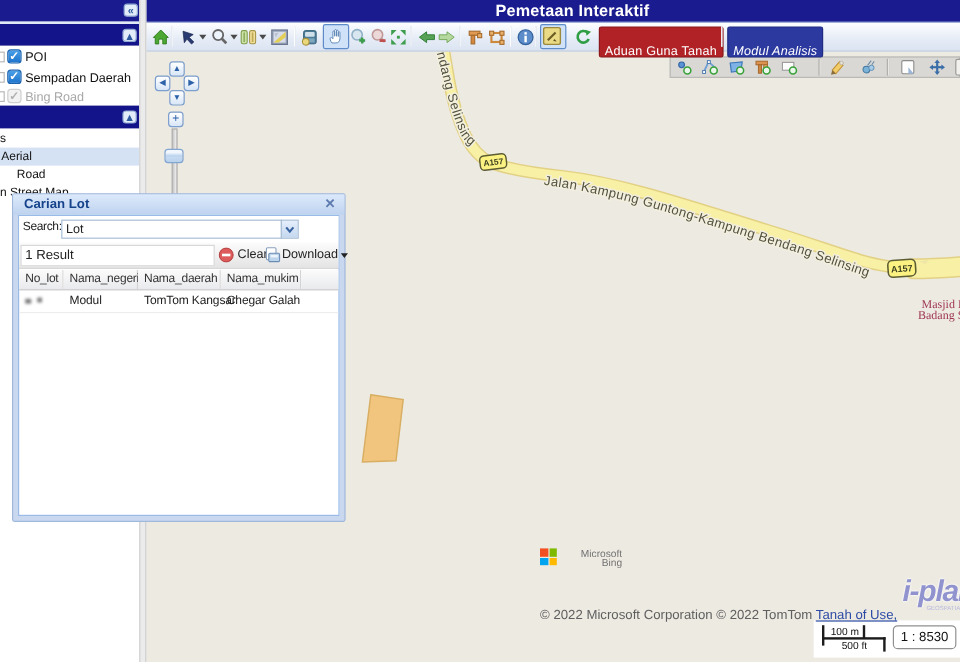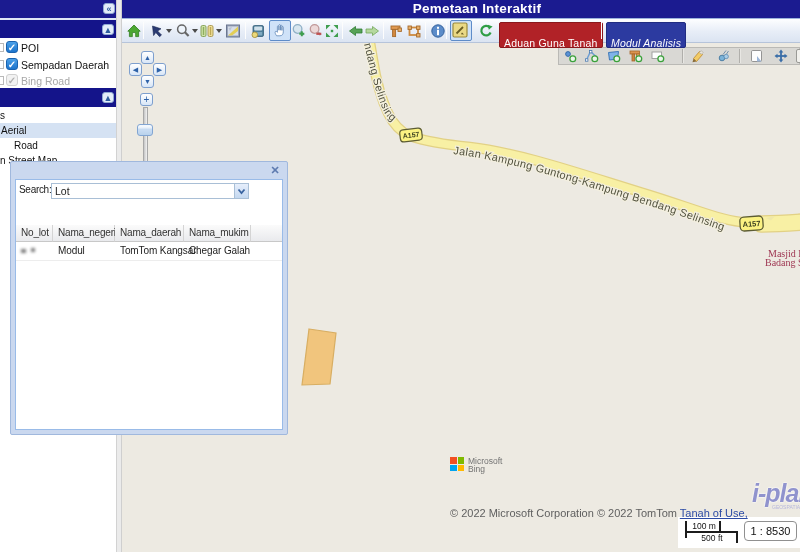--- a/index.html
+++ b/index.html
@@ -72,22 +72,22 @@
     color:#2e62a8; text-align:center; }
   .navb span { font-size:7px; line-height:12px; display:block; }
   #zslider { left:21px; top:64px; width:5px; height:97px;
     background:linear-gradient(to right,#c6c6c6,#f2f2f2); border:1px solid #a8a8a8; }
   #zhandle { left:15px; top:81px; width:16px; height:12px; border-radius:3px;
     background:linear-gradient(#f2f7fd 20%,#c7dbf2 45%,#9fc0e4 50%,#c7dbf2 55%,#b9d2ec); border:1px solid #82a5d2; }
 
   
   #mslogo { left:328px; top:414px; }
   #mssquares div { position:absolute; width:6.5px; height:6.5px; }
-  #mstext { position:absolute; left:18px; top:0px; color:#737373; font-size:8.5px;
-    line-height:8px; }
+  #mstext { position:absolute; left:34px; top:0px; color:#737373; font-size:8.5px;
+    line-height:8px;text-align:right; }
   #copyr { left:328px; top:464px; color:#5f5f5f; font-size:11px; white-space:nowrap; z-index:5; }
   #copyr a { color:#2c4ba5; text-decoration:underline; }
   #scalepanel { left:556px; top:474px; width:122px; height:31px; background:#fff; }
   .sc { position:absolute; background:#1c1c1c; }
   #ratiobox { left:66px; top:4px; width:53px; height:20px; background:#fff;
     border:1px solid #909090; border-radius:4px; color:#111; font-size:11px;
     text-align:center; line-height:18px; }
   #iplan { left:630px; top:436px; white-space:nowrap; color:#9093cd; font-weight:bold;
     font-style:italic; font-size:25px; letter-spacing:-1px;
     text-shadow:0 0 2px #fff,0 0 2px #fff; }
@@ -397,28 +397,44 @@
     <div class="lrow" style="top:138px;">
         <span style="position:absolute;left:14px;text-align:right;">Road</span>
       </div>
     <div class="lrow" style="top:153px;">
         <span style="position:absolute;left:0px;">n Street Map</span>
       </div>
   </div>
   <div id="splitter" class="abs"></div>
 
   <div id="dlg" class="abs">
+    <div id="dlghdr">Carian Lot</div>
     <div id="dlgx">✕</div>
     <div id="dlgbody">
       <div id="srow">
         <span style="position:absolute;left:3px;top:4px;font-size:10px;letter-spacing:-0.3px;">Search:</span>
         <div id="sinput">Lot</div>
         <div id="strigger"><svg width="13" height="14" viewBox="0 0 13 14">
               <path d="M3.5 5.5 L6.5 9 L9.5 5.5" fill="none" stroke="#3a64a0" stroke-width="1.8"></path>
             </svg></div>
+      </div>
+      <div id="ptb">
+        <div id="presult">1 Result</div>
+        <svg style="position:absolute;left:166px;top:4px" width="13" height="13" viewBox="0 0 13 13">
+            <circle cx="6.5" cy="6.5" r="5.8" fill="#dd5b5b" stroke="#b23a3a" stroke-width="0.8"></circle>
+            <rect x="3" y="5.4" width="7" height="2.2" fill="#fff"></rect>
+          </svg>
+        <span style="position:absolute;left:182px;top:4px;">Clear</span>
+        <svg style="position:absolute;left:204px;top:3px" width="14" height="15" viewBox="0 0 14 15">
+            <rect x="2" y="1.5" width="8" height="10" rx="1" fill="#fff" stroke="#8aa0bc" stroke-width="0.9"></rect>
+            <rect x="4" y="6" width="9" height="7" rx="1" fill="#bcd3ec" stroke="#6d8cb4" stroke-width="0.9"></rect>
+            <rect x="5.5" y="7.5" width="6" height="2" fill="#eef4fb"></rect>
+          </svg>
+        <span style="position:absolute;left:219px;top:4px;">Download</span>
+        <div style="position:absolute;left:268px;top:9px;width:0;height:0;border-left:3.5px solid transparent;border-right:3.5px solid transparent;border-top:4px solid #222;"></div>
       </div>
       <div class="ghead" style="left:0px;width:37px;">No_lot</div>
       <div class="ghead" style="left:37px;width:62px;">Nama_negeri</div>
       <div class="ghead" style="left:99px;width:69px;">Nama_daerah</div>
       <div class="ghead" style="left:168px;width:67px;">Nama_mukim</div>
       <div class="ghead" style="left:235px;width:31px;border-right:none;"></div>
       <div class="gcell" style="left:0px;width:37px;">
           <div class="blur1" style="left:5px;top:6px;width:5px;height:4px;"></div>
           <div class="blur1" style="left:15px;top:5px;width:4px;height:4px;"></div>
         </div>

